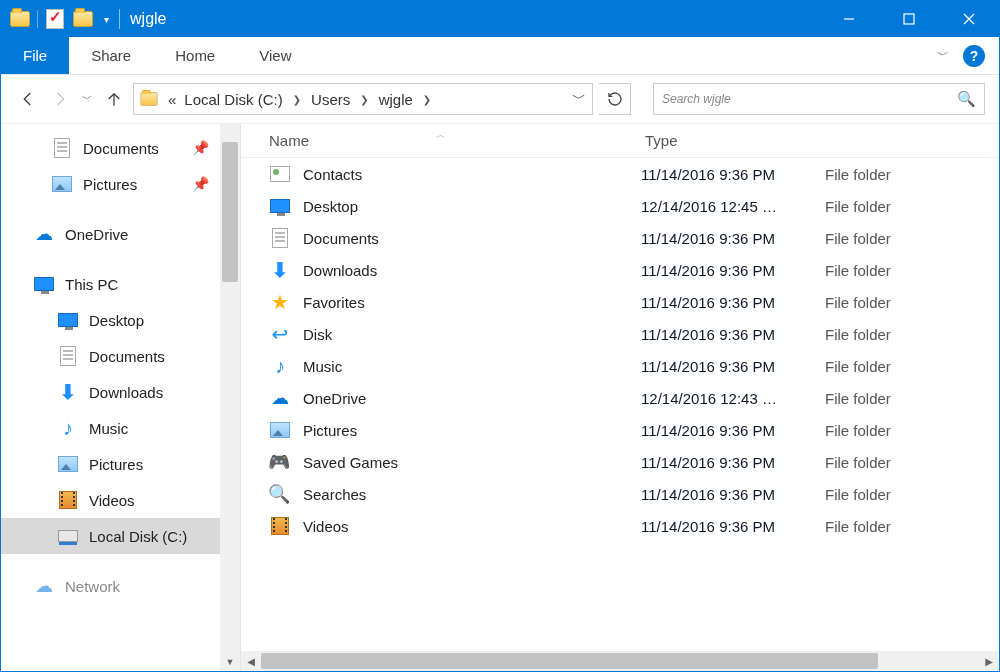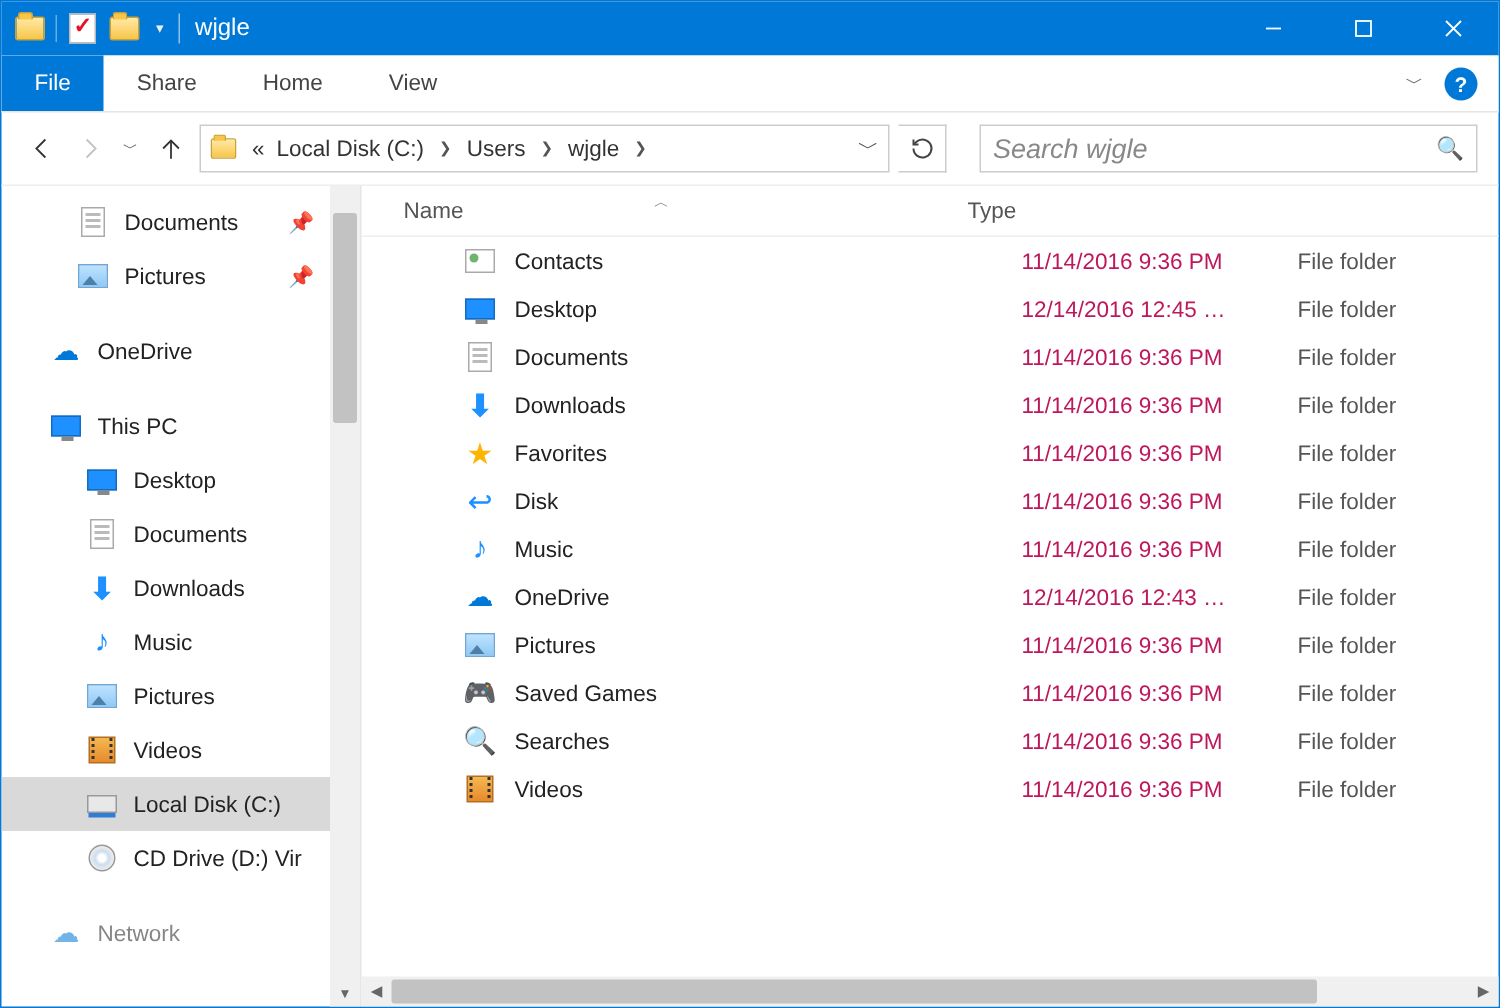--- a/index.html
+++ b/index.html
@@ -35,21 +35,21 @@
 .nav-btn.enabled { color:#333; }
 .nav-btn svg { width:18px; height:18px; stroke:currentColor; stroke-width:1.6; fill:none; }
 .addr-box { flex:0 0 460px; height:32px; border:1px solid #ccc; display:flex; align-items:center; padding-left:4px; position:relative; background:#fff;}
 .addr-folder { width:22px; display:flex; align-items:center; justify-content:center; }
 .crumbs { display:flex; align-items:center; gap:4px; font-size:15px; color:#333; padding-left:6px;}
 .crumb { padding: 0 2px;}
 .crumb-sep { font-size:10px; color:#555; padding:0 4px;}
 .addr-drop { margin-left:auto; width:26px; display:flex; align-items:center; justify-content:center; color:#555;}
 .refresh-btn { width:32px; height:32px; border:1px solid #ccc; border-left:none; display:flex; align-items:center; justify-content:center; color:#444;}
 .search-box { flex:1; height:32px; border:1px solid #ccc; margin-left:16px; display:flex; align-items:center; padding:0 8px; color:#888;}
-.search-box input { border:none; outline:none; flex:1; font-size:18px; color:#000000; background:transparent;}
+.search-box input { border:none; outline:none; flex:1; font-size:12px; color:#000000; background:transparent;}
 .search-box input::placeholder { color:#888; font-style: italic;}
 .search-ic { color:#555; font-size:15px;}
 
 
 .body { flex:1; display:flex; min-height:0; border-top:1px solid #eee;}
 
 
 .tree-wrap { width:240px; display:flex; border-right:1px solid #e5e5e5; }
 .tree { flex:1; padding-top:6px; overflow:hidden;}
 .tree-scroll { width:20px; background:#f0f0f0; position:relative;}
@@ -65,22 +65,22 @@
 
 
 .files-wrap { flex:1; display:flex; flex-direction:column; min-width:0;}
 .cols { height:34px; display:flex; align-items:center; border-bottom:1px solid #eee; color:#555; font-size:15px;}
 .col-name { flex:0 0 400px; padding-left:28px; position:relative;}
 .col-name .sort-ic { position:absolute; left:195px; top:-4px; font-size:10px; color:#888;}
 .col-date { flex:0 0 180px;}
 .col-type { flex:1; padding-left:4px;}
 .rows { flex:1; overflow:hidden;}
 .row { height:32px; display:flex; align-items:center; font-size:15px; color:#222;}
-.row .c-name { flex:0 0 400px; display:flex; align-items:center; gap:12px; padding-left:28px;margin-left:40px;}
-.row .c-date { flex:0 0 180px; color:#be185d;}
+.row .c-name { flex:0 0 400px; display:flex; align-items:center; gap:12px; padding-left:28px;}
+.row .c-date { flex:0 0 180px; color:#0f172a;}
 .row .c-type { flex:1; color:#555; padding-left:4px;}
 .row .ficon { width:22px; height:20px; display:flex; align-items:center; justify-content:center;}
 .hscroll { height:20px; background:#f0f0f0; display:flex; align-items:center;}
 .hscroll .harrow { width:20px; text-align:center; font-size:10px; color:#666;}
 .hscroll .htrack { flex:1; height:100%; position:relative;}
 .hscroll .hthumb { position:absolute; left:0; top:2px; bottom:2px; width:86%; background:#c2c2c2; border-radius:2px;}
 
 
 .status { height:30px; border-top:1px solid #e5e5e5; display:flex; align-items:center; padding:0 10px; font-size:15px; color:#444;}
 .status .view-btns { margin-left:auto; display:flex; gap:4px;}
@@ -275,26 +275,20 @@
                 <span class="ic-video"></span>
               </span>
               <span>Videos</span>
             </div>
             <div class="tnode sel" style="--ind: 56px;">
               <span class="ticon">
                 <span class="ic-drive"></span>
               </span>
               <span>Local Disk (C:)</span>
             </div>
-            <div class="tnode" style="--ind: 56px;">
-              <span class="ticon">
-                <span class="ic-cd"></span>
-              </span>
-              <span>CD Drive (D:) Vir</span>
-            </div>
           </div>
         <div class="tgroup-gap"></div>
         <div class="tnode" style="--ind:32px;opacity:.55">
           <span class="ticon ic-cloud">☁</span>
           <span>Network</span>
         </div>
       </div>
       <div class="tree-scroll">
         <div class="tree-arrow-up">▲</div>
         <div class="tree-thumb"></div>

